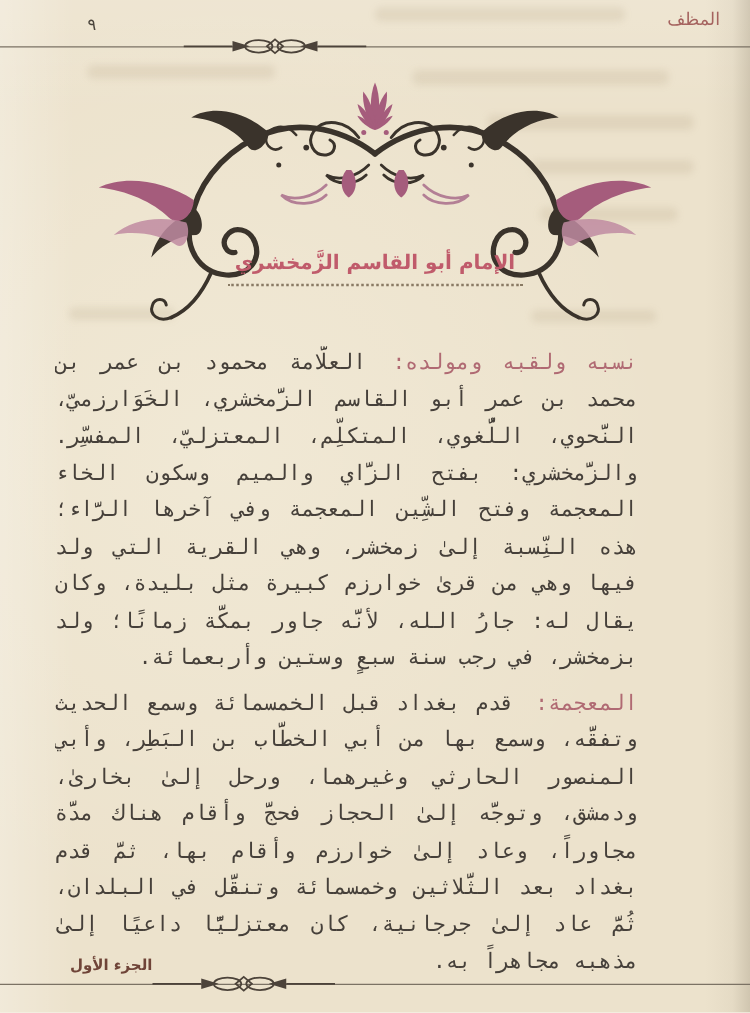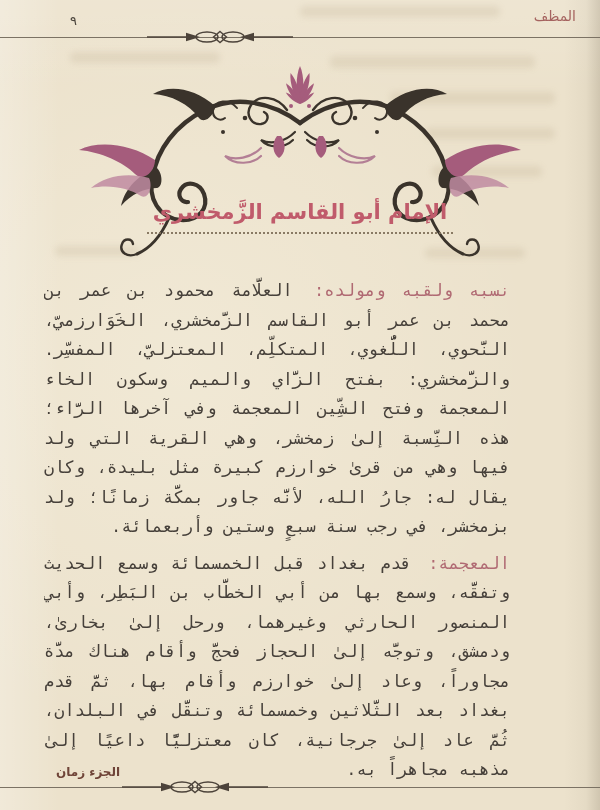--- a/index.html
+++ b/index.html
@@ -19,21 +19,21 @@
   .rule-top{top:37px;}
   .rule-bottom{top:787px;}
   .section-label{position:absolute;top:8px;right:24px;font-size:14px;color:#a5635f;z-index:2;direction:rtl;}
   .page-number{position:absolute;top:13px;left:70px;font-size:13px;color:#4a443c;z-index:2;}
   .divider{position:absolute;z-index:2;}
   .divider-top{top:29px;left:145px;}
   .divider-bottom{top:779px;left:120px;}
   .ornament{position:absolute;top:48px;left:65px;width:470px;height:215px;z-index:1;}
   .title{
     position:absolute;top:200px;left:0;right:0;margin:0;text-align:center;z-index:3;
-    font-size:21px;font-weight:bold;color:#c05b6b;direction:rtl;
+    font-size:16px;font-weight:bold;color:#c05b6b;direction:rtl;
   }
   .title-inner{display:inline-block;border-bottom:2px dotted rgba(125,110,88,0.9);padding:0 6px 8px 6px;}
   .content{
     position:absolute;top:277px;right:90px;left:44px;height:505px;overflow:hidden;
     direction:rtl;text-align:justify;z-index:2;
     font-size:17px;line-height:29.5px;font-family:Liberation Mono, monospace;
   }
   .para{position:relative;margin:0 0 7px 0;}
   .lead{color:#b06a73;margin-left:5px;}
   .ptext{color:#46403a;}
@@ -122,21 +122,21 @@
 
     <p class="para">
       
       <span class="lead">المعجمة:</span>
       <span class="ptext">قدم بغداد قبل الخمسمائة وسمع الحديث وتفقَّه، وسمع بها من أبي الخطَّاب بن البَطِر، وأبي المنصور الحارثي وغيرهما، ورحل إلىٰ بخارىٰ، ودمشق، وتوجَّه إلىٰ الحجاز فحجَّ وأقام هناك مدَّة مجاوراً، وعاد إلىٰ خوارزم وأقام بها، ثمَّ قدم بغداد بعد الثَّلاثين وخمسمائة وتنقَّل في البلدان، ثُمَّ عاد إلىٰ جرجانية، كان معتزليًّا داعيًا إلىٰ مذهبه مجاهراً به.</span>
     </p>
 
 
   </main>
 
-  <div class="volume-label">الجزء زمان</div>
+  <div class="volume-label">الجزء الأول</div>
   <div class="rule rule-bottom"></div>
 
   <svg class="divider divider-bottom" width="150" height="16" viewBox="0 0 150 16">
     <g stroke="#4c433a" fill="none" stroke-width="1.4">
       <line x1="2" y1="8" x2="41" y2="8"></line>
       <line x1="109" y1="8" x2="148" y2="8"></line>
       <ellipse cx="62" cy="8" rx="11" ry="5"></ellipse>
       <ellipse cx="88" cy="8" rx="11" ry="5"></ellipse>
       <path d="M75,2.5 L81.5,8 L75,13.5 L68.5,8 Z"></path>
     </g>

